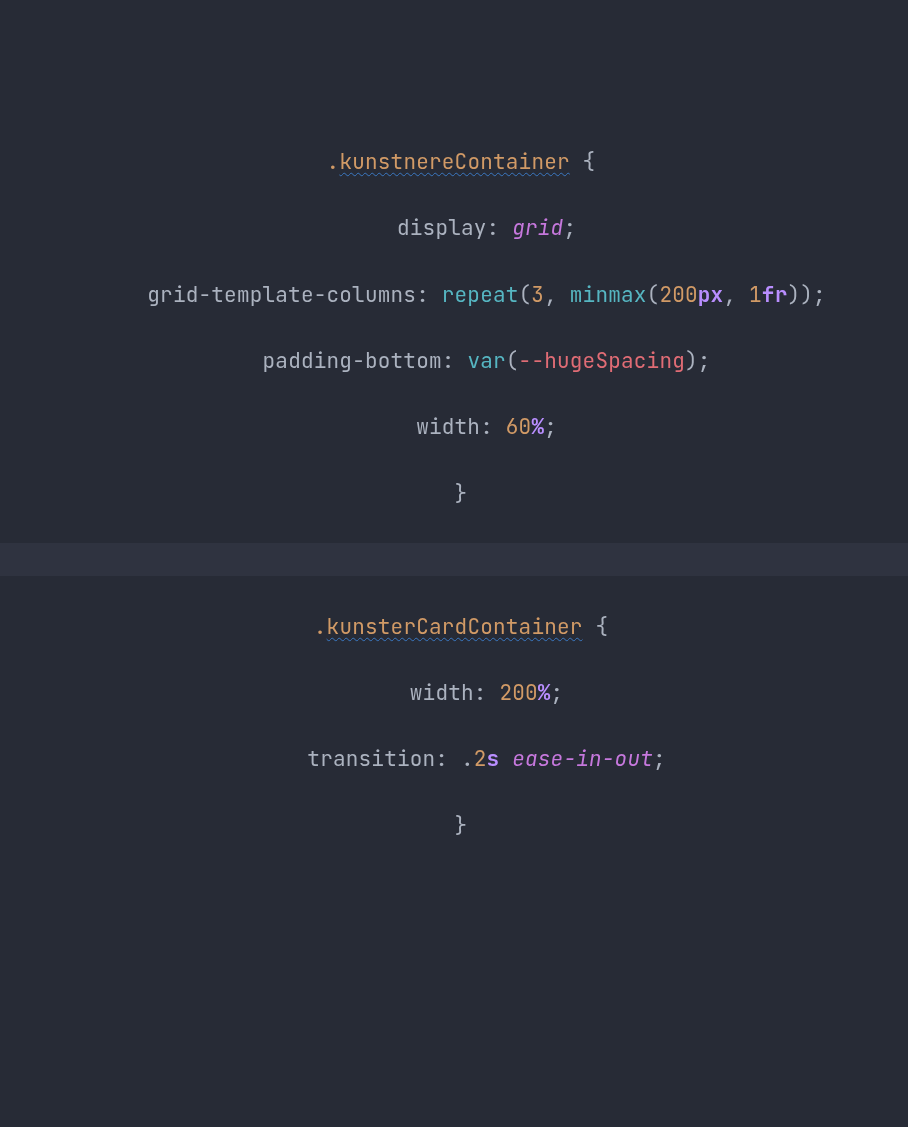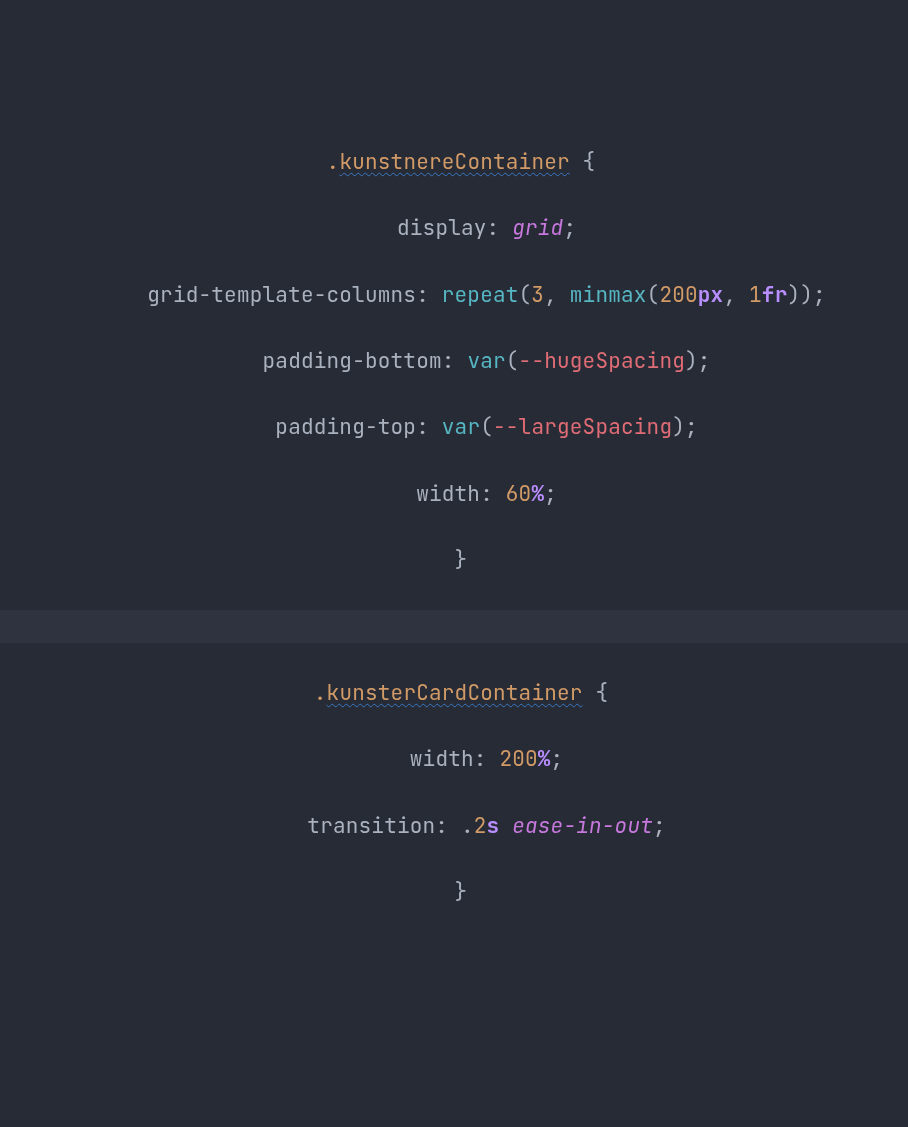--- a/index.html
+++ b/index.html
@@ -48,21 +48,20 @@
 </style>
 </head>
 <body>
 
 
 
 <div id="editor"><span class="line"><span class="sel">.</span><span class="sel squig">kunstnereContainer</span><span class="punct"> {</span></span>
 <span class="line">    <span class="prop">display</span><span class="punct">: </span><span class="kw">grid</span><span class="punct">;</span></span>
 <span class="line">    <span class="prop">grid-template-columns</span><span class="punct">: </span><span class="fn">repeat</span><span class="punct">(</span><span class="num">3</span><span class="punct">, </span><span class="fn">minmax</span><span class="punct">(</span><span class="num">200</span><span class="tag">px</span><span class="punct">, </span><span class="num">1</span><span class="tag">fr</span><span class="punct">)</span><span class="punct">)</span><span class="punct">;</span></span>
 <span class="line">    <span class="prop">padding-bottom</span><span class="punct">: </span><span class="fn">var</span><span class="punct">(</span><span class="varr">--hugeSpacing</span><span class="punct">)</span><span class="punct">;</span></span>
-<span class="line">    <span class="prop">padding-top</span><span class="punct">: </span><span class="fn">var</span><span class="punct">(</span><span class="varr">--largeSpacing</span><span class="punct">)</span><span class="punct">;</span></span>
 <span class="line">    <span class="prop">width</span><span class="punct">: </span><span class="num">60</span><span class="tag">%</span><span class="punct">;</span></span>
 <span class="line"><span class="punct">}</span></span>
 <span class="line hl"></span>
 <span class="line"><span class="sel">.</span><span class="sel squig">kunsterCardContainer</span><span class="punct"> {</span></span>
 <span class="line">    <span class="prop">width</span><span class="punct">: </span><span class="num">200</span><span class="tag">%</span><span class="punct">;</span></span>
 <span class="line">    <span class="prop">transition</span><span class="punct">: </span><span class="punct">.</span><span class="num">2</span><span class="tag">s</span><span> </span><span class="kw">ease-in-out</span><span class="punct">;</span></span>
 <span class="line"><span class="punct">}</span></span>
 <span class="line"></span>
 
 

